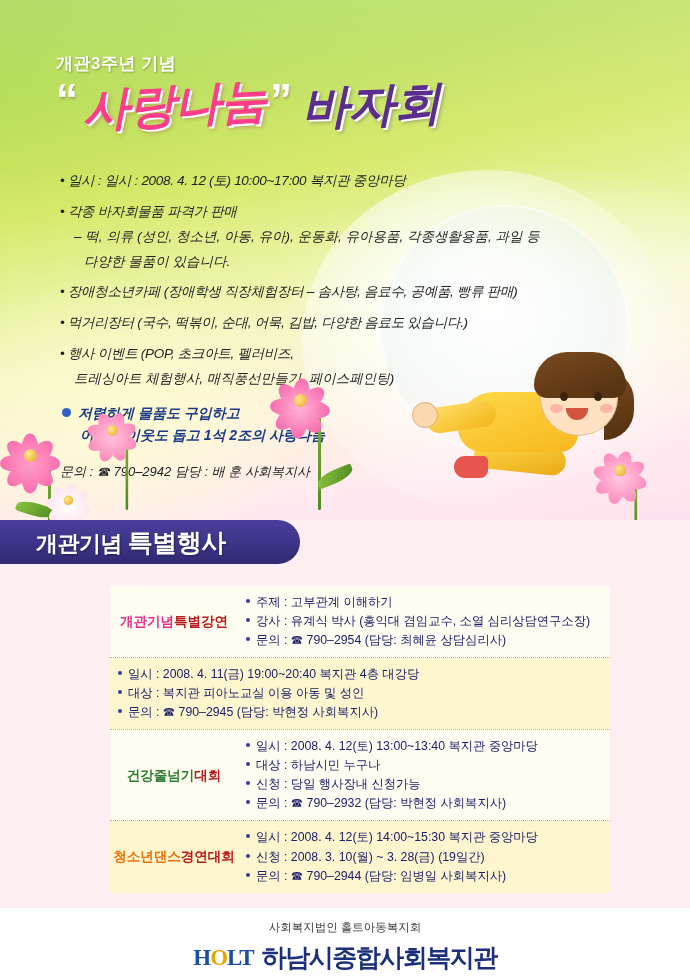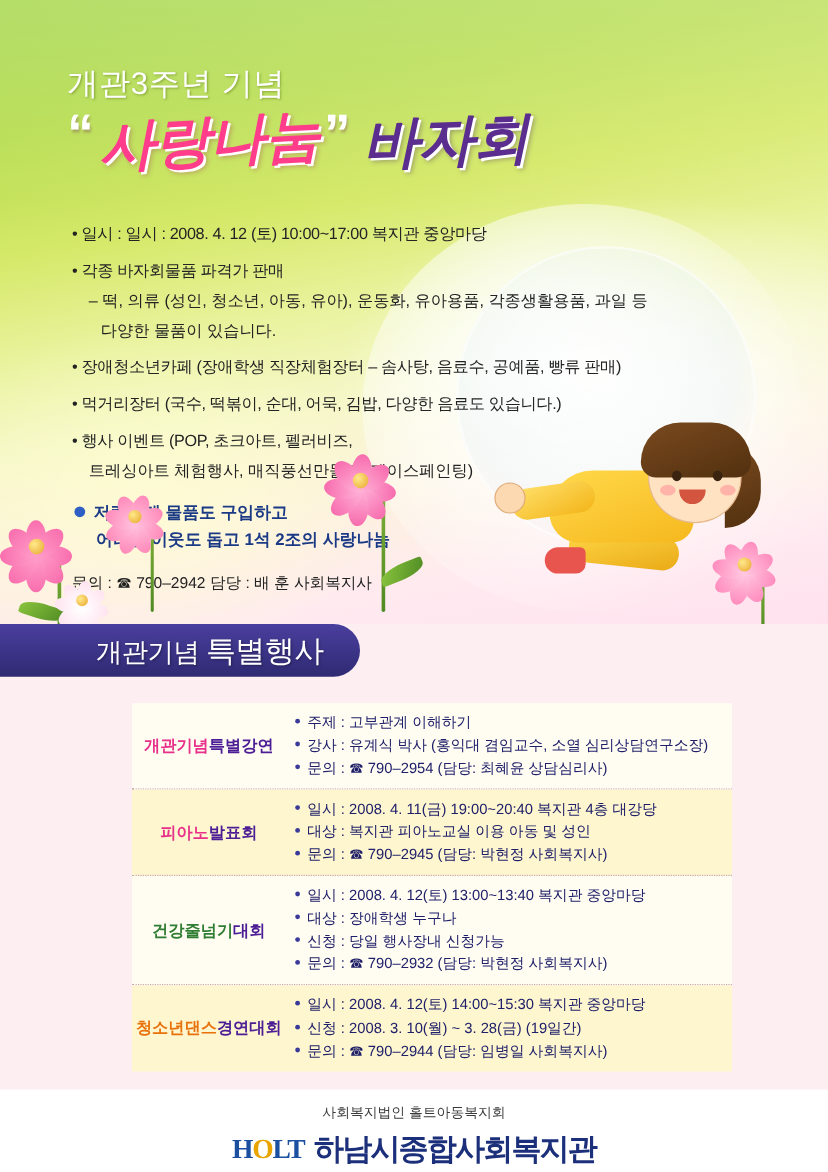--- a/index.html
+++ b/index.html
@@ -54,22 +54,22 @@
     background: radial-gradient(circle at 45% 40%, rgba(255,255,255,0.55) 0%, rgba(210,235,255,0.18) 60%, rgba(255,255,255,0) 75%);
   }
 
   
   .headline-wrap {
     position: absolute;
     left: 56px; top: 52px;
     width: 580px;
   }
   .anniv {
-    font-size: 26px;
-    font-weight: normal;
+    font-size: 17px;
+    font-weight: bold;
     color: #ffffff;
     letter-spacing: 0.5px;
     text-shadow: 1px 1px 2px rgba(90,120,20,0.55);
     margin-bottom: 6px;
   }
   .title-row {
     display: flex;
     align-items: flex-end;
     gap: 4px;
     white-space: nowrap;
@@ -100,25 +100,26 @@
     letter-spacing: -1px;
     font-style: italic;
     text-shadow: 2px 2px 0 #ffffff, 3px 3px 4px rgba(60,20,90,0.35);
     transform: rotate(-2deg);
     margin-left: 6px;
   }
 
   
   .hero-body {
     position: absolute;
-    left: 60px; top: 184px;
+    left: 60px; top: 170px;
     width: 580px;
     color: #232323;
     font-size: 13.5px;
     line-height: 1.62;
+    font-style: italic;
   }
   .hero-body .line { margin-bottom: 3px; }
   .hero-body .bul { letter-spacing: -0.3px; }
   .hero-body .sub { padding-left: 14px; }
   .hero-body .sub2 { padding-left: 24px; }
   .hero-body .gap { margin-top: 9px; }
 
   .highlight-block {
     margin-top: 12px;
     padding-left: 2px;
@@ -269,24 +270,23 @@
     width: 300px; height: 44px;
     background: linear-gradient(180deg,#4a3f9e,#2f2a73);
     border-radius: 0 22px 22px 0;
     display: flex;
     align-items: center;
     padding-left: 36px;
   }
   .band-tab .bt {
     color: #ffffff;
     font-size: 22px;
-    font-weight: normal;
+    font-weight: bold;
     letter-spacing: -0.5px;
     text-shadow: 1px 1px 2px rgba(0,0,0,0.35);
-    margin-left: 44px;
   }
   .band-tab .bt .big { font-size: 25px; }
 
   
   .evt-table {
     position: absolute;
     left: 110px; top: 66px;
     width: 500px;
   }
   .evt-row {
@@ -300,21 +300,21 @@
     display: flex;
     align-items: center;
     justify-content: center;
     font-size: 13.5px;
     font-weight: bold;
     text-align: center;
     padding: 6px 2px;
     line-height: 1.3;
   }
   .evt-name .accent { color: #e8308a; }
-  .evt-name .dark { color: #4c1d95; }
+  .evt-name .dark { color: #b91c1c; }
   .evt-name .green { color: #2f7d32; }
   .evt-name .orange { color: #e8720b; }
   .evt-details {
     flex: 1;
     padding: 7px 4px 7px 8px;
     font-size: 12.3px;
     color: #20206a;
     line-height: 1.55;
   }
   .evt-details .d { white-space: nowrap; }
@@ -504,37 +504,34 @@
           <span><span class="accent">개관기념</span><span class="dark">특별강연</span></span>
         </div>
         <div class="evt-details">
           <div class="d">주제 : 고부관계 이해하기</div>
           <div class="d">강사 : 유계식 박사 (홍익대 겸임교수, 소열 심리상담연구소장)</div>
           <div class="d">문의 : ☎ 790–2954 (담당: 최혜윤 상담심리사)</div>
         </div>
       </div>
 
       <div class="evt-row band-yellow">
-        <div class="evt-name">
-          <span><span class="accent">피아노</span><span class="dark">발표회</span></span>
-        </div>
         <div class="evt-details">
           <div class="d">일시 : 2008. 4. 11(금) 19:00~20:40 복지관 4층 대강당</div>
           <div class="d">대상 : 복지관 피아노교실 이용 아동 및 성인</div>
           <div class="d">문의 : ☎ 790–2945 (담당: 박현정 사회복지사)</div>
         </div>
       </div>
 
       <div class="evt-row band-white">
         <div class="evt-name">
           <span><span class="green">건강줄넘기</span><span class="dark">대회</span></span>
         </div>
         <div class="evt-details">
           <div class="d">일시 : 2008. 4. 12(토) 13:00~13:40 복지관 중앙마당</div>
-          <div class="d">대상 : 장애학생 누구나</div>
+          <div class="d">대상 : 하남시민 누구나</div>
           <div class="d">신청 : 당일 행사장내 신청가능</div>
           <div class="d">문의 : ☎ 790–2932 (담당: 박현정 사회복지사)</div>
         </div>
       </div>
 
       <div class="evt-row band-yellow">
         <div class="evt-name">
           <span><span class="orange">청소년댄스</span><span class="dark">경연대회</span></span>
         </div>
         <div class="evt-details">

